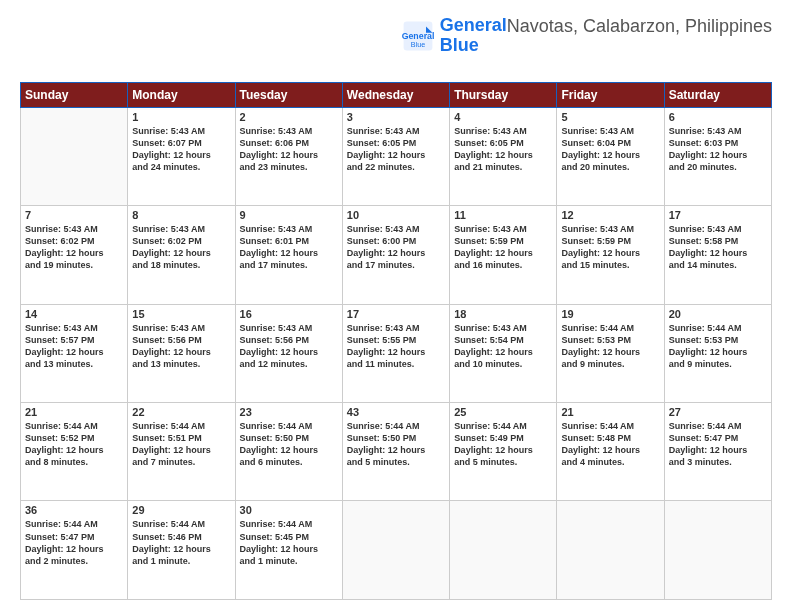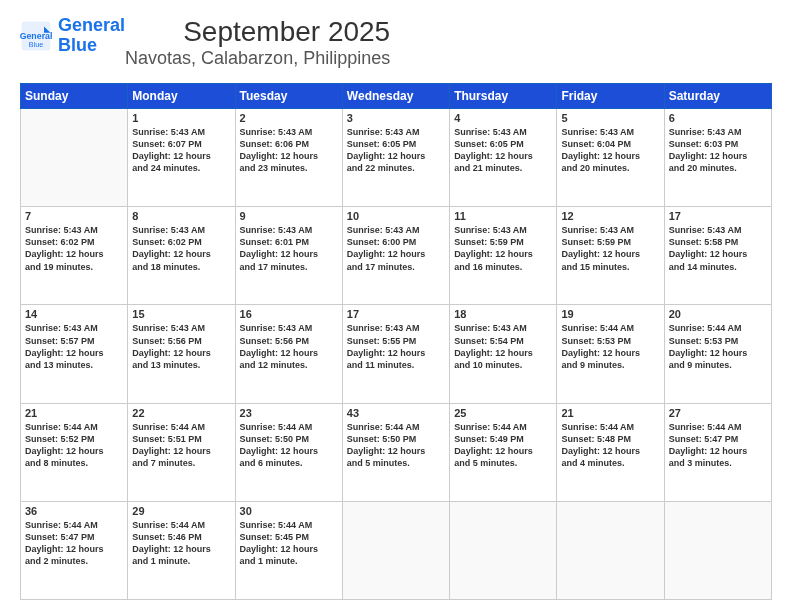--- a/index.html
+++ b/index.html
@@ -12,23 +12,23 @@
     }
     .page {
       width: 792px;
       height: 612px;
       padding: 16px 20px 12px 20px;
       display: flex;
       flex-direction: column;
     }
     .header {
       display: flex;
-      justify-content: flex-start;
+      justify-content: flex-end;
       align-items: flex-start;
-      margin-bottom: 14px;
+      margin-bottom: 26px;
     }
     .logo {
       display: flex;
       align-items: center;
       gap: 6px;
     }
     .logo-text {
       font-size: 18px;
       font-weight: bold;
       color: #333;
@@ -55,21 +55,21 @@
       color: #555;
     }
     .calendar {
       flex: 1;
       border: 1px solid #ccc;
       border-collapse: collapse;
       width: 100%;
       table-layout: fixed;
     }
     .calendar thead tr th {
-      background-color: #1d4ed8;
+      background-color: #7f1d1d;
       color: #fff;
       font-size: 12px;
       font-weight: bold;
       padding: 5px 4px;
       text-align: left;
       border: 1px solid #1560c0;
     }
     .calendar tbody tr td {
       vertical-align: top;
       border: 1px solid #ccc;
@@ -105,21 +105,20 @@
         <text x="20" y="24" font-size="11" font-weight="bold" text-anchor="middle" fill="#1a73e8">General</text>
         <text x="20" y="34" font-size="9" text-anchor="middle" fill="#1a73e8">Blue</text>
         <polygon points="30,8 38,16 30,16" fill="#1a73e8"></polygon>
       </svg>
       <div class="logo-text">
         <div><span>General</span></div>
         <div><span style="color:#1a73e8">Blue</span></div>
       </div>
     </div>
     <div class="title-block">
-      <h1>September 2025</h1>
       <h2>Navotas, Calabarzon, Philippines</h2>
     </div>
   </div>
 
   <table class="calendar">
     <thead>
       <tr>
         <th>Sunday</th>
         <th>Monday</th>
         <th>Tuesday</th>

